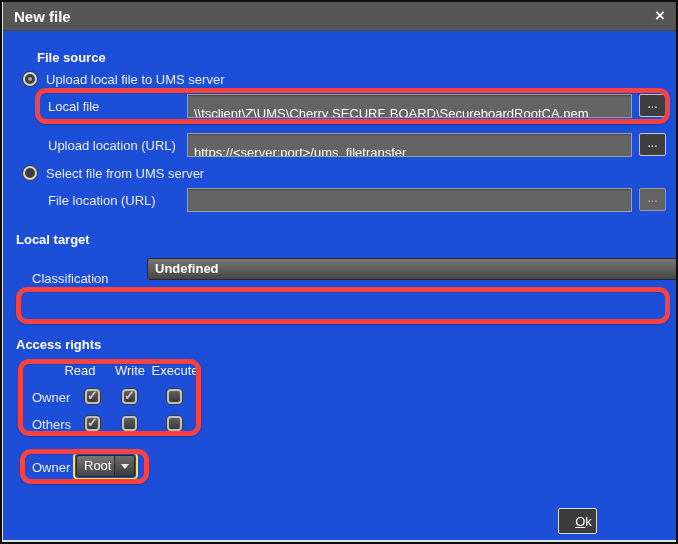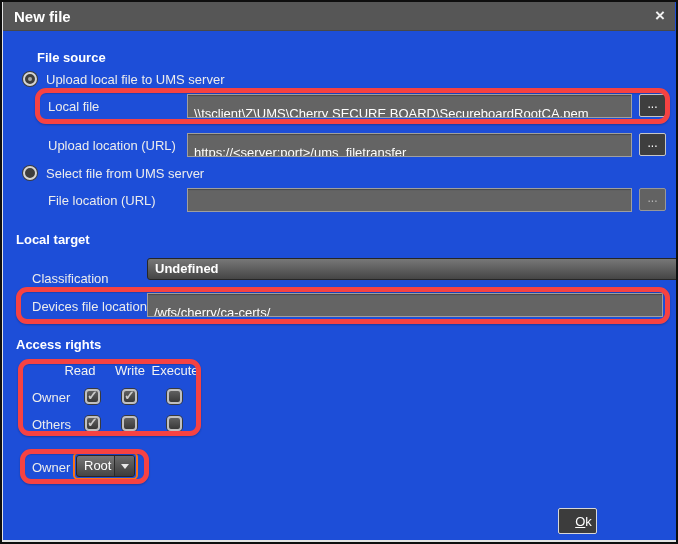--- a/index.html
+++ b/index.html
@@ -28,21 +28,21 @@
     border-radius:2px;color:#ffffff;font-size:12px;text-align:center;line-height:19px;cursor:default;}
   .browse.disabled{background:#626262;border-color:#989898;color:#b9b9b9;}
   .combo{position:absolute;height:22px;border:1px solid #262626;border-radius:3px;
     background:linear-gradient(#777777,#454545);color:#ffffff;font-size:13px;line-height:20px;
     padding:0 26px 0 7px;cursor:default;}
   .combo .arrowbox{position:absolute;right:0;top:0;bottom:0;width:20px;border-left:1px solid #2a2a2a;
     background:linear-gradient(#6b6b6b,#3c3c3c);border-radius:0 2px 2px 0;
     display:flex;align-items:center;justify-content:center;}
   .arrow-glyph{width:0;height:0;border-left:4px solid transparent;border-right:4px solid transparent;
     border-top:5px solid #e9e9e9;}
-  .focusring{position:absolute;border:2px solid #f97316;border-radius:5px;padding:1px;background:transparent;}
+  .focusring{position:absolute;border:2px solid #fde047;border-radius:5px;padding:1px;background:transparent;}
   .focusring .combo{position:relative;}
   .checkbox{position:absolute;width:15px;height:15px;border:2px solid #c0c0c0;border-radius:4px;
     background:linear-gradient(#606060,#393939);box-shadow:0 0 0 1px #3a3a3a;}
   .checkbox.checked::after{content:"✓";position:absolute;left:0px;top:-3px;color:#c9c9c9;
     font-size:13px;font-weight:bold;}
   .colhead{position:absolute;color:#f2f2f2;font-size:13px;transform:translateX(-50%);white-space:nowrap;}
   .btn{position:absolute;height:26px;background:#3c3c3c;border:1px solid #d8d8d8;border-radius:2px;
     color:#ffffff;font-size:13px;text-align:center;cursor:default;display:flex;align-items:center;justify-content:center;}
   .btn span{display:block;margin-left:12px;}
   .btn-ok span::first-letter{text-decoration:underline;}
@@ -83,22 +83,20 @@
   <div class="section" style="left:14px;top:230px;">Local target</div>
 
   <div class="lbl" style="left:30px;top:261px;margin-top:8px;">Classification</div>
   <div class="combo" style="left:145px;top:256px;width:611px;font-weight:bold;">
     <span>Undefined</span>
     <span class="arrowbox">
         <span class="arrow-glyph"></span>
       </span>
   </div>
 
-  <div class="lbl" style="left:30px;top:297px;">Devices file location</div>
-  <div class="field" style="left:145px;top:291px;width:516px;">/wfs/cherry/ca-certs/</div>
   <div class="anno" style="left:14px;top:285px;width:654px;height:37px;"></div>
 
   <div class="section" style="left:14px;top:335px;">Access rights</div>
 
   <div class="colhead" style="left:78px;top:361px;">Read</div>
   <div class="colhead" style="left:128px;top:361px;">Write</div>
   <div class="colhead" style="left:173px;top:361px;">Execute</div>
 
   <div class="lbl" style="left:30px;top:388px;">Owner</div>
   <span class="checkbox checked" style="left:83px;top:387px;"></span>

